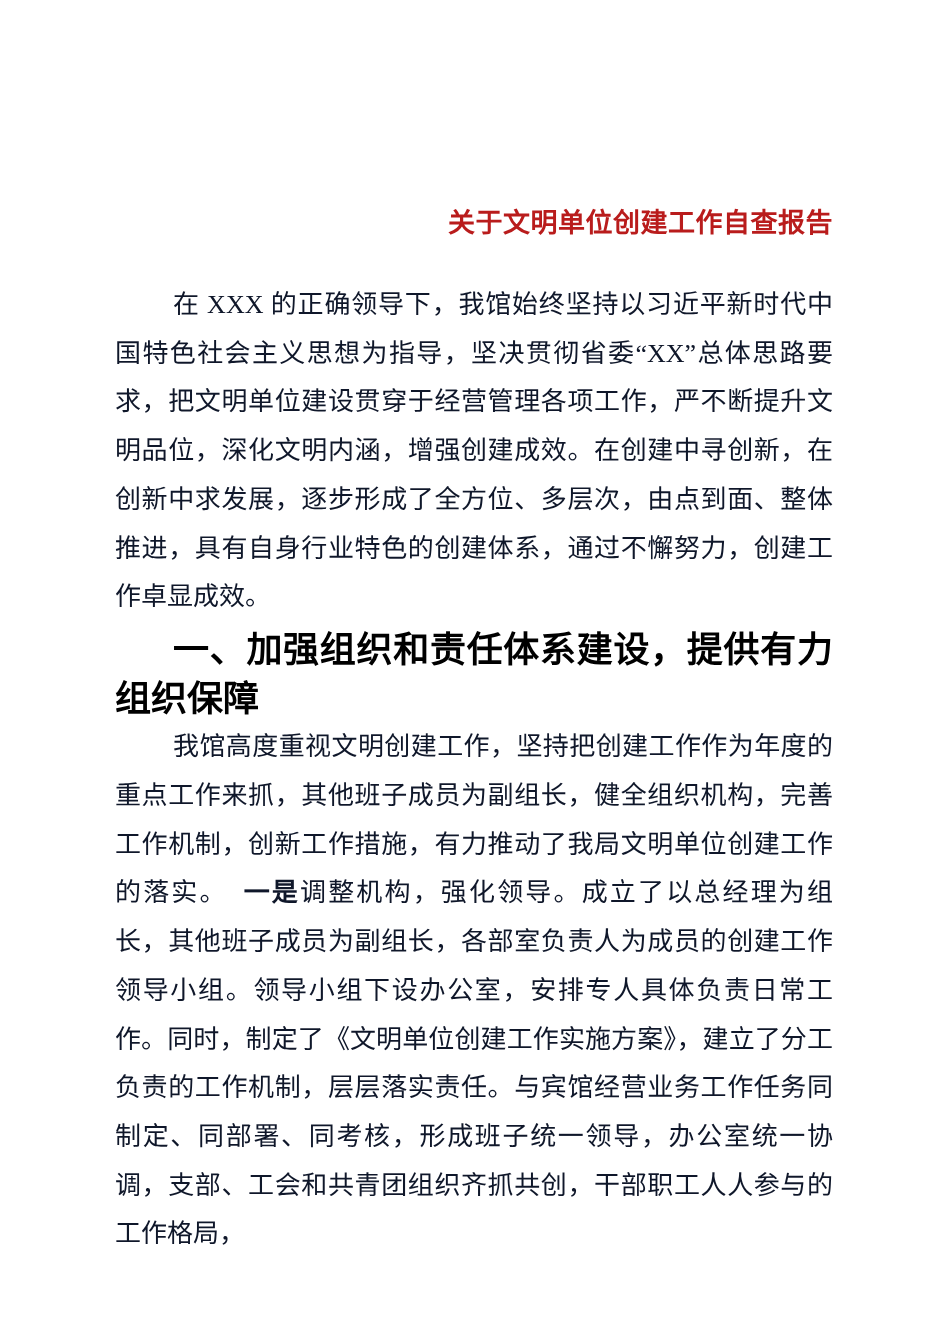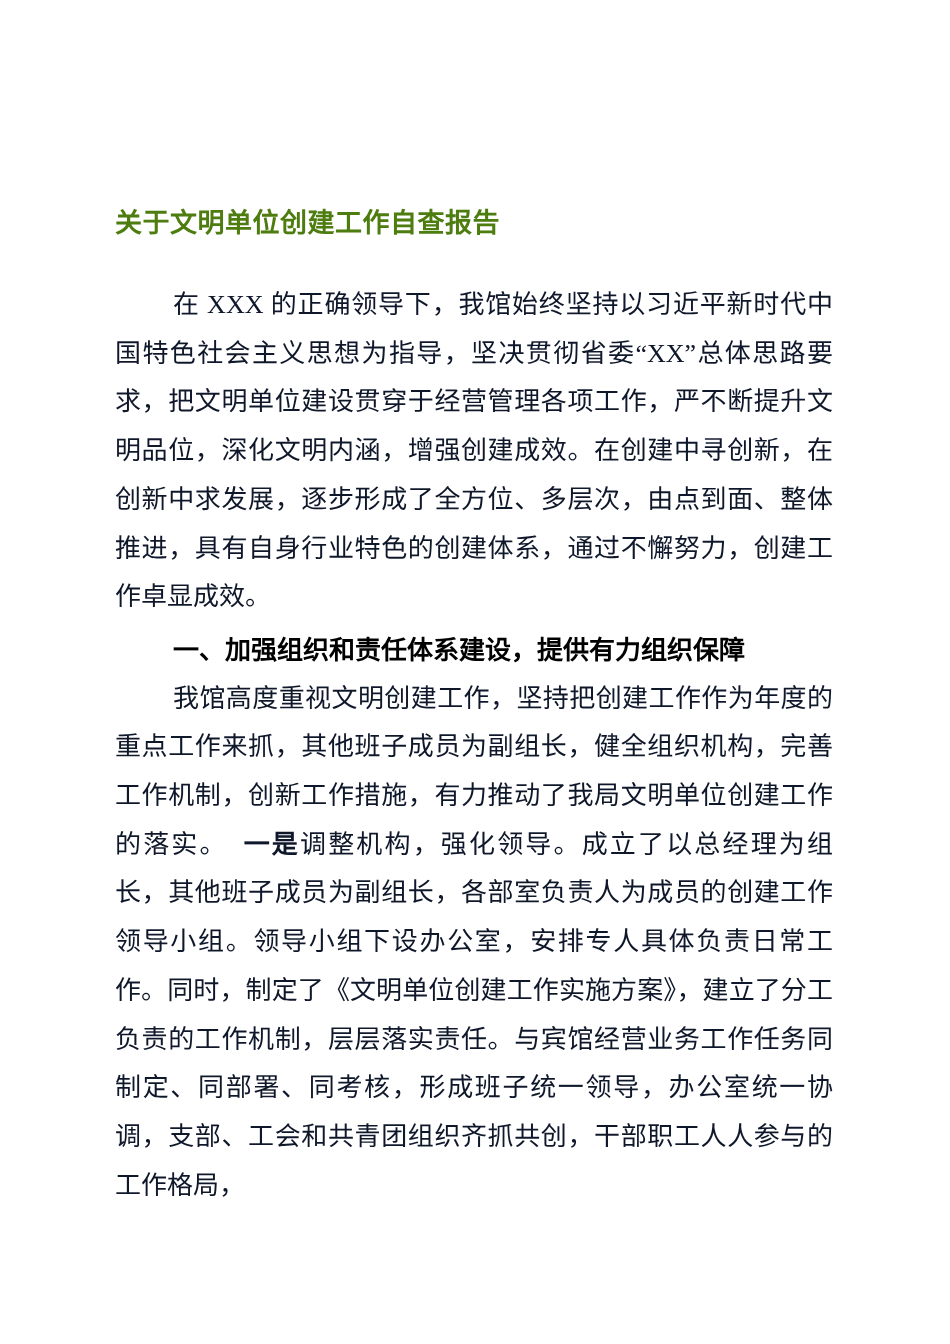--- a/index.html
+++ b/index.html
@@ -16,39 +16,39 @@
     overflow: hidden;
     box-sizing: border-box;
     padding: 199px 117px 0 115px;
     color: #000000;
   }
   .doc-title {
     font-family: "Liberation Serif", "DejaVu Serif", serif;
     font-weight: bold;
     font-size: 27px;
     line-height: 49px;
-    text-align: left;
+    text-align: right;
     letter-spacing: 0.5px;
     margin: 0 0 33px 0;
-    color: #4d7c0f;
+    color: #b91c1c;
   }
   .body-para {
     font-family: "Liberation Serif", "DejaVu Serif", serif;
     font-size: 26px;
     line-height: 48.7px;
     text-align: justify;
     text-justify: inter-ideograph;
     text-indent: 58px;
     margin: 0;
     color: #0f172a;
   }
   .section-heading {
     font-family: "Liberation Sans", "DejaVu Sans", sans-serif;
     font-weight: bold;
-    font-size: 26px;
+    font-size: 36px;
     line-height: 48.7px;
     text-indent: 58px;
     text-align: justify;
     margin: 4px 0 0 0;
     color: #000000;
   }
   .bold-run {
     font-weight: bold;
     margin-left: 16px;
   }

